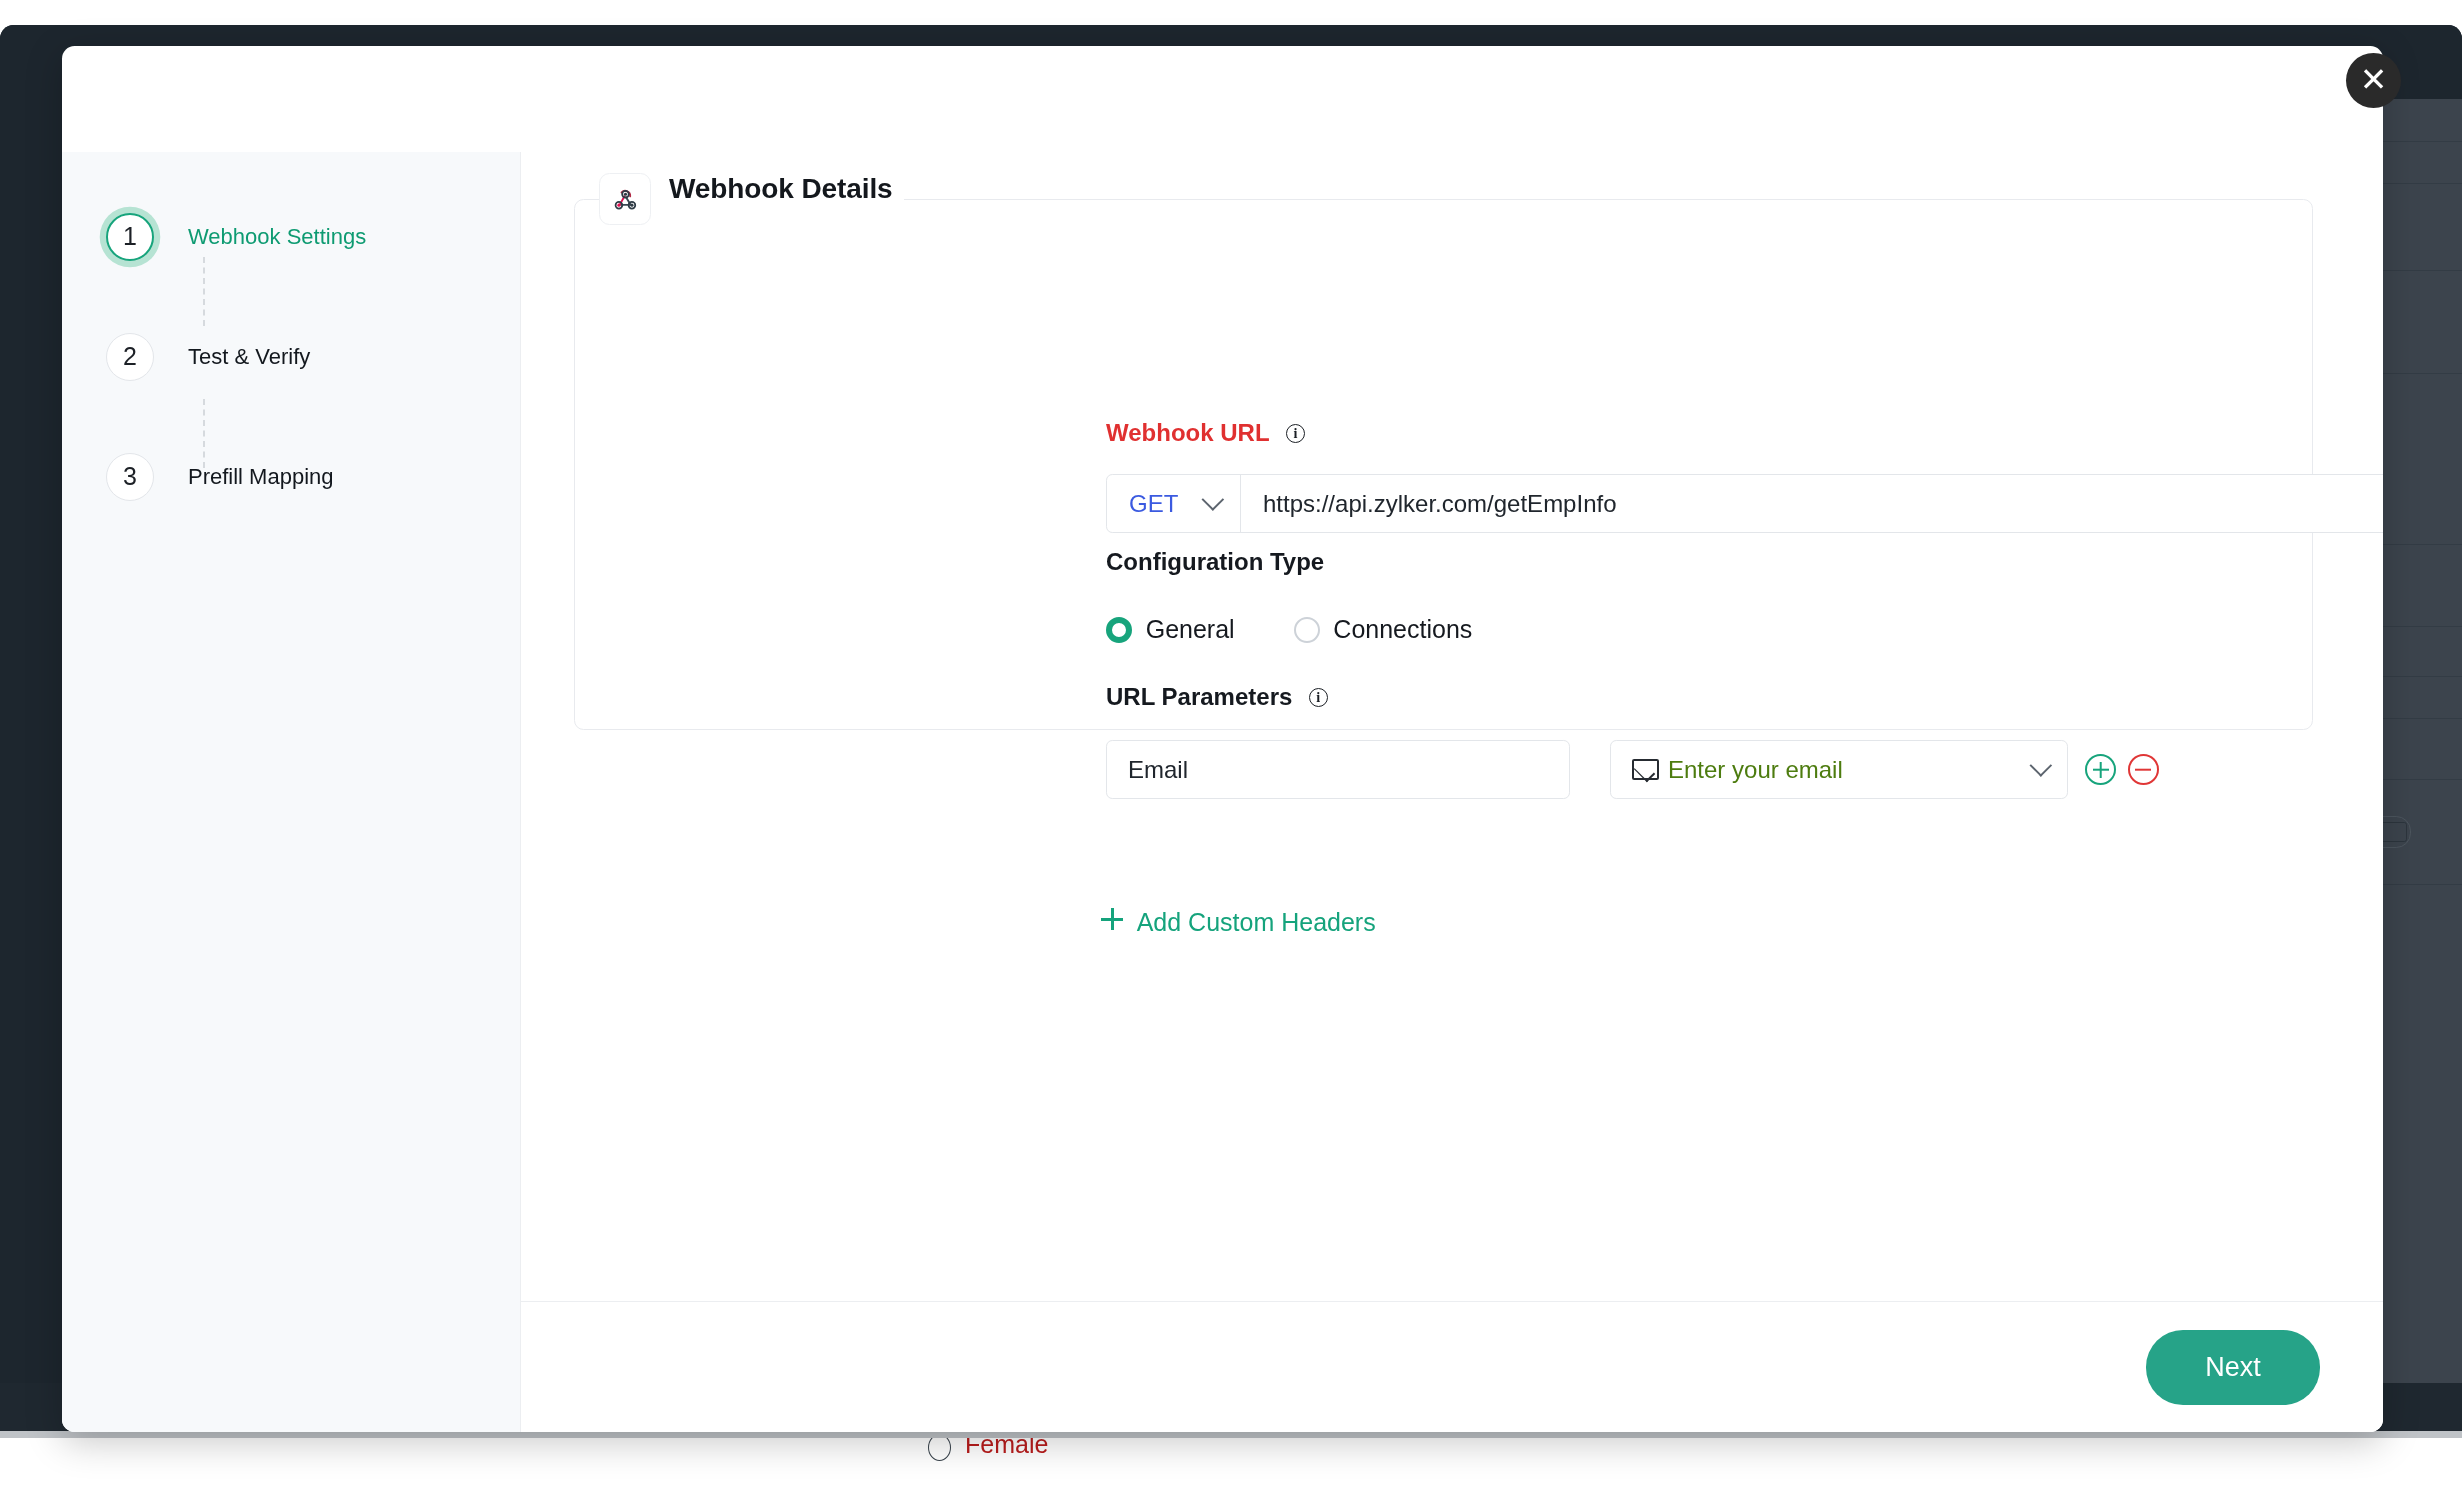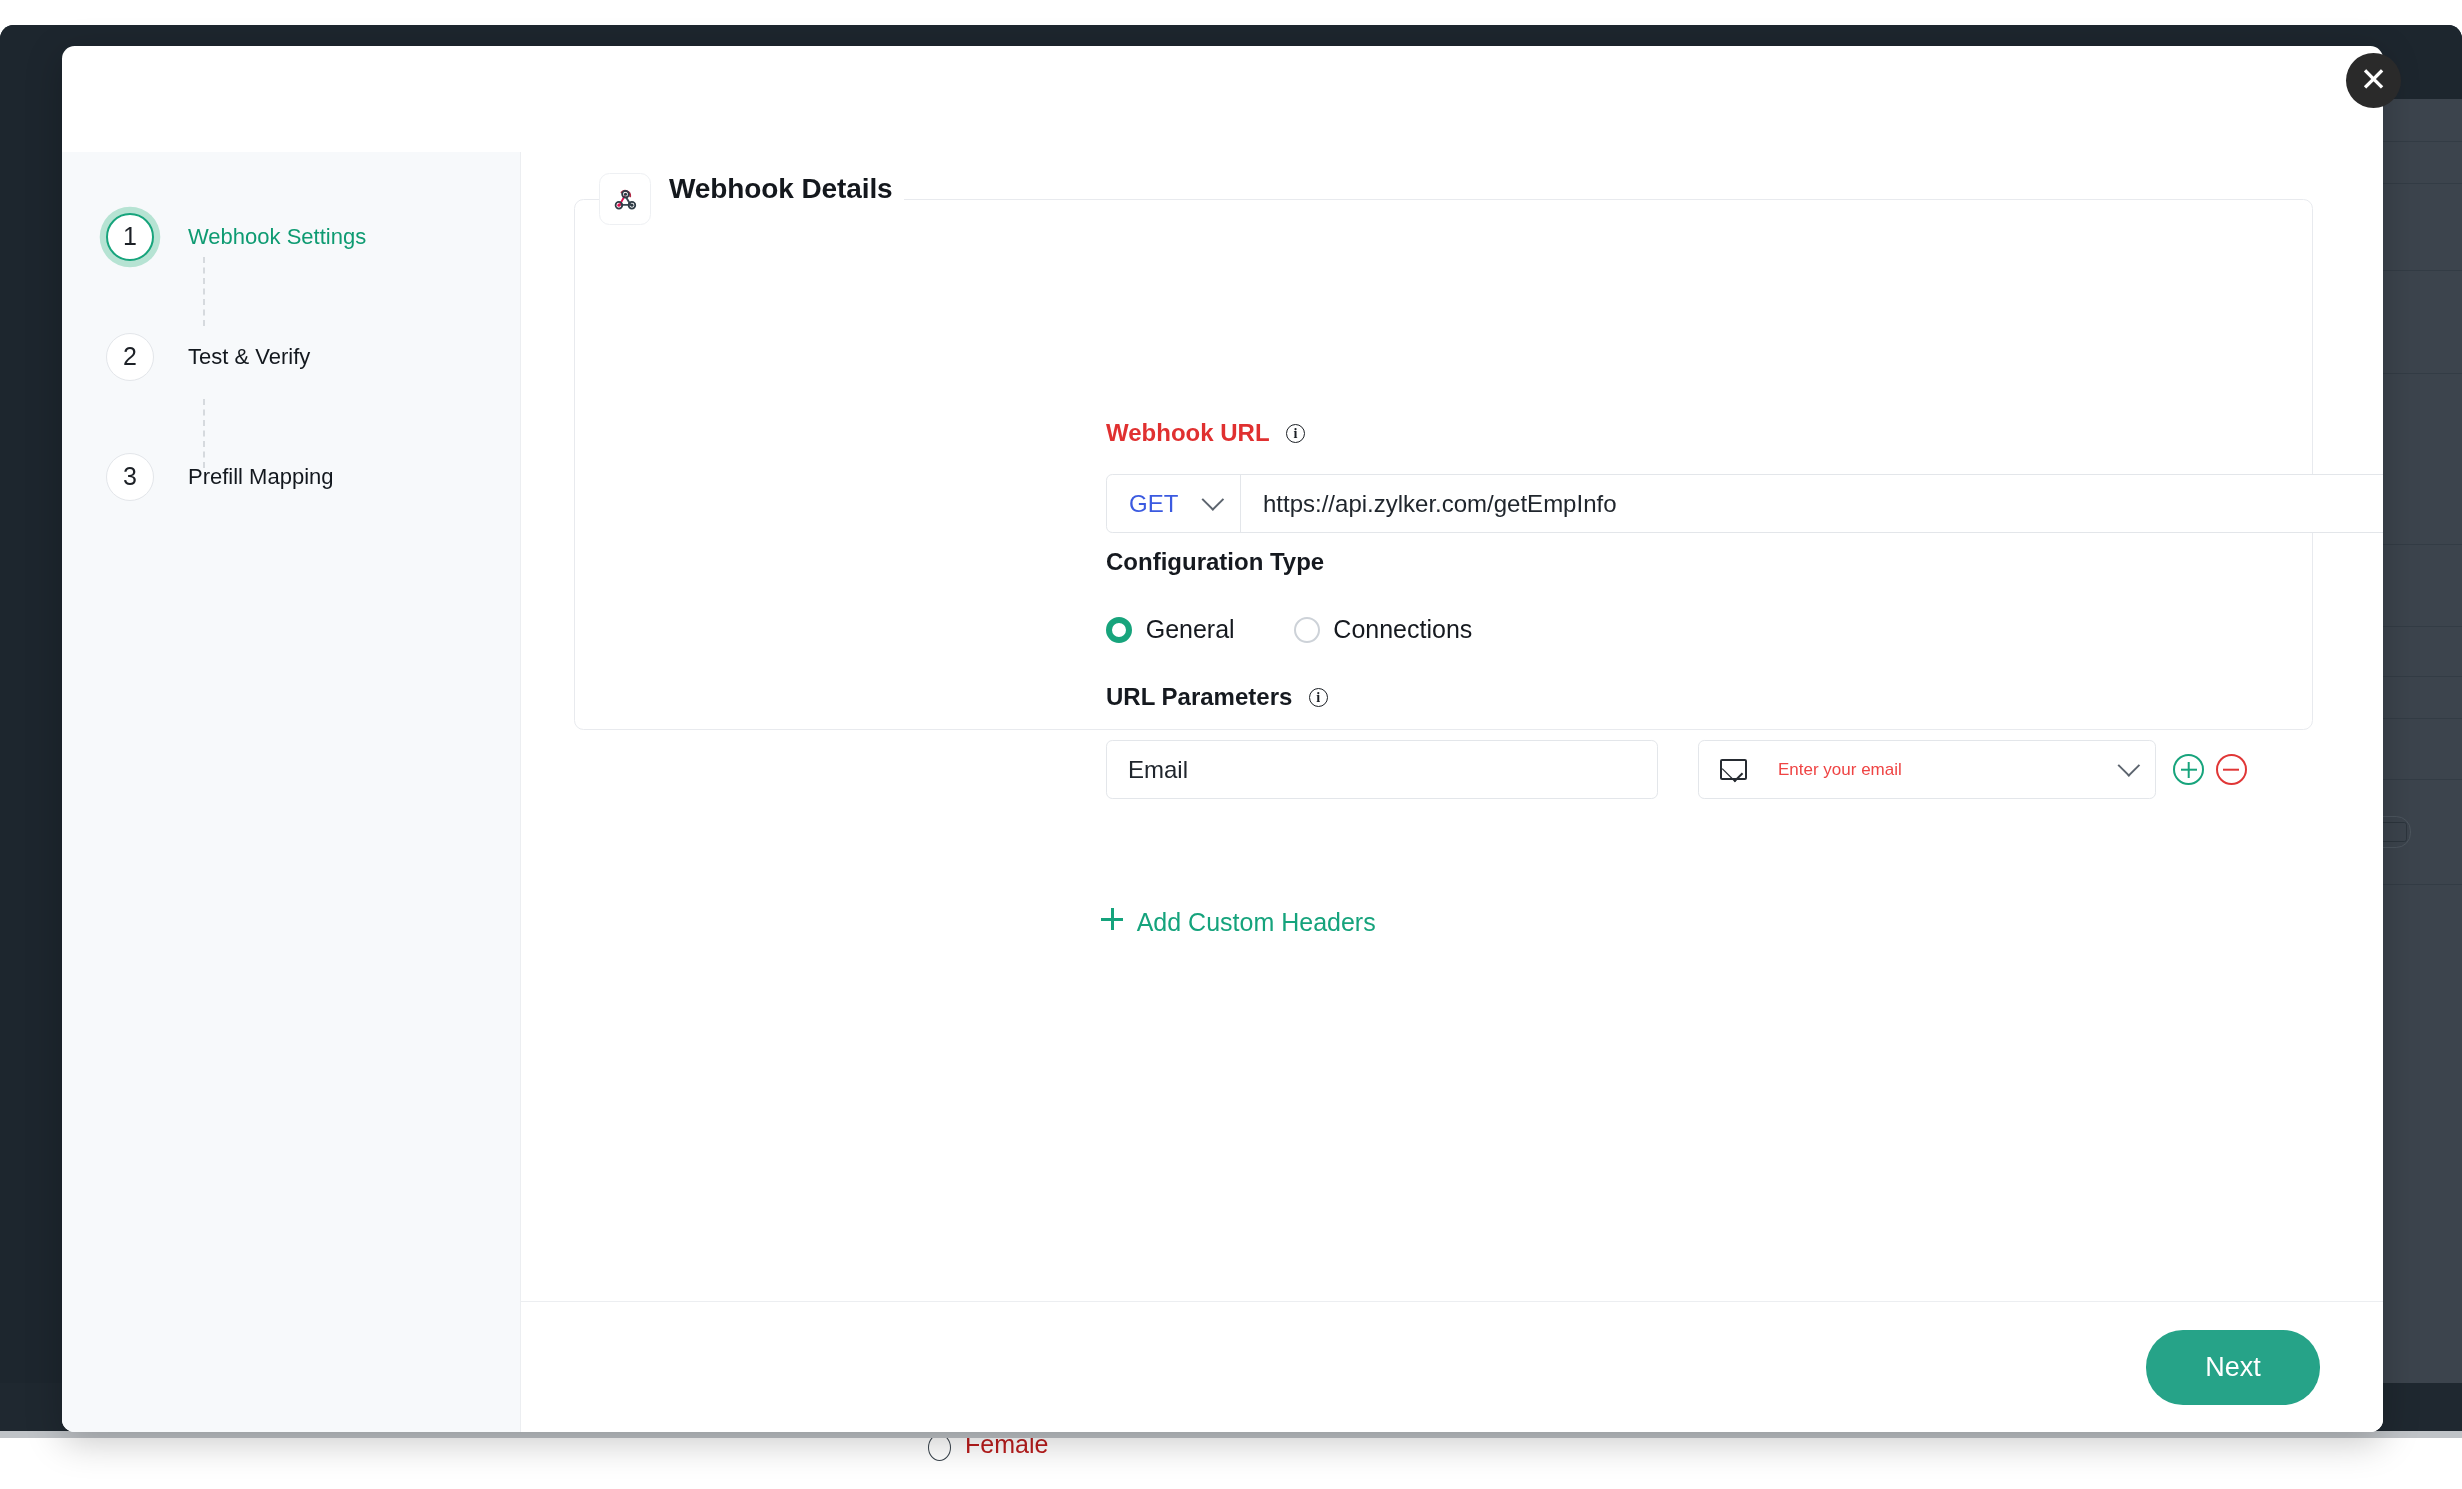--- a/index.html
+++ b/index.html
@@ -402,21 +402,21 @@
   }
 
   .param-row {
     position: absolute;
     left: 585px;
     top: 588px;
     display: flex;
     align-items: center;
   }
   .param-key {
-    width: 552px;
+    width: 464px;
     height: 59px;
     border: 1.6px solid #e3e6ea;
     border-radius: 6.3px;
     box-sizing: border-box;
     display: flex;
     align-items: center;
     padding-left: 21px;
     font-size: 24px;
     color: #20262d;
     background: #ffffff;
@@ -451,23 +451,23 @@
     top: 0.5px;
     width: 17px;
     height: 17px;
     border-right: 2.1px solid #262b31;
     border-bottom: 2.1px solid #262b31;
     transform: rotate(45deg) scaleY(.62) scaleX(.98);
     transform-origin: center;
   }
   .param-value-text {
     flex: 1;
-    margin-left: 31px;
-    font-size: 17px;
-    color: #ef4444;
+    margin-left: 9px;
+    font-size: 24px;
+    color: #4d7c0f;
   }
   .circ-btn {
     margin-left: 17px;
     width: 31px;
     height: 31px;
     border-radius: 50%;
     border: 2.1px solid #17a47c;
     box-sizing: border-box;
     position: relative;
     cursor: pointer;

